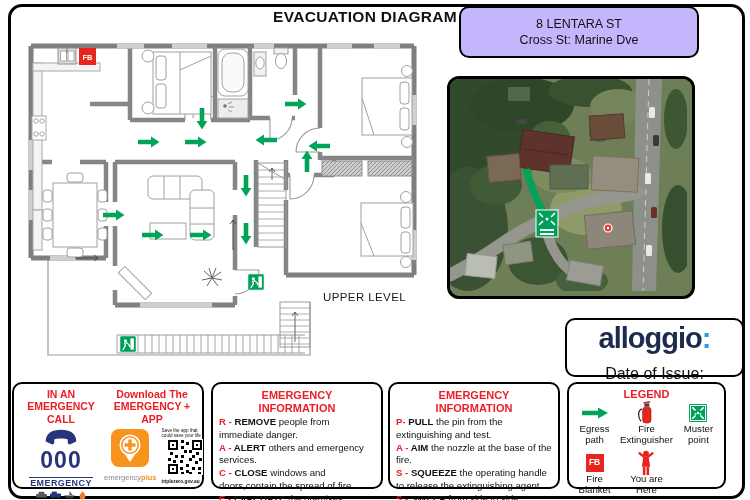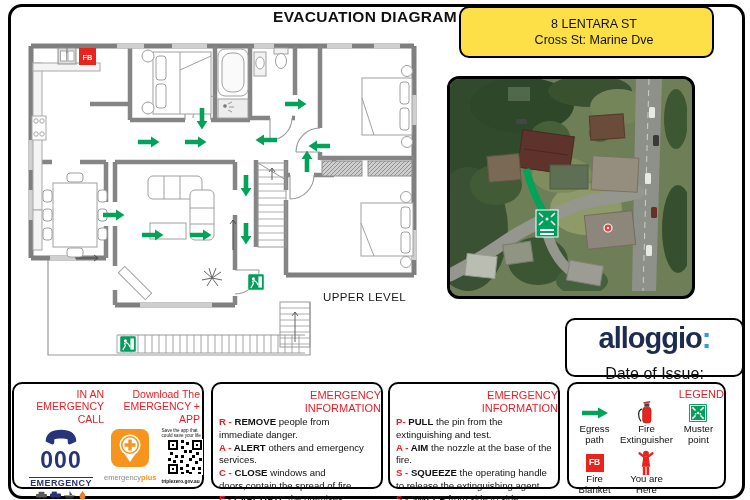--- a/index.html
+++ b/index.html
@@ -1,32 +1,32 @@
 <!DOCTYPE html>
 <html><head>
 <meta charset="utf-8">
 <style>
   html,body{margin:0;padding:0;background:#fff;}
   body{width:750px;height:500px;position:relative;font-family:"Liberation Sans",sans-serif;color:#111;overflow:hidden;}
   .frame{position:absolute;left:8px;top:4px;width:731px;height:489px;border:3px solid #000;border-radius:14px;background:#fff;}
   .page-title{position:absolute;left:230px;top:8px;width:270px;text-align:center;font-size:15.5px;font-weight:bold;letter-spacing:.3px;}
-  .address-box{position:absolute;left:459px;top:6px;width:236px;height:48px;border:2.5px solid #000;border-radius:10px;background:#fde047;display:flex;flex-direction:column;justify-content:center;text-align:center;font-size:12.5px;line-height:1.28;padding-left:15px;}
+  .address-box{position:absolute;left:459px;top:6px;width:236px;height:48px;border:2.5px solid #000;border-radius:10px;background:#c4b5fd;display:flex;flex-direction:column;justify-content:center;text-align:center;font-size:12.5px;line-height:1.28;}
   .map-box{position:absolute;left:447px;top:76px;width:242px;height:217px;border:3px solid #000;border-radius:12px;overflow:hidden;background:#6e7f57;}
   .logo-box{position:absolute;left:565px;top:318px;width:175px;height:55px;border:2.5px solid #000;border-radius:10px;background:#fff;text-align:center;}
   .brand-line{margin-top:4px;font-size:29px;font-weight:bold;letter-spacing:-1px;line-height:1;}
   .brand-name{color:#1c2b4e;text-align:right;}
   .brand-colon{color:#2d9fd6;}
   .date-line{font-size:16px;margin-top:12px;}
   .upper-level{position:absolute;left:323px;top:291px;font-size:11.5px;letter-spacing:.4px;color:#1a1a1a;}
   .panel{position:absolute;top:382px;height:107px;border:2.5px solid #000;border-radius:10px;background:#fff;box-sizing:border-box;}
   .p1{left:12px;width:192px;}
   .p2{left:211px;width:172px;}
   .p3{left:388px;width:172px;}
   .p4{left:567px;width:159px;}
-  .red-head{color:#ed1c24;font-weight:normal;font-size:11px;text-align:right;line-height:1.18;}
+  .red-head{color:#ed1c24;font-weight:bold;font-size:11px;text-align:center;line-height:1.18;}
   .info-body{font-size:9.6px;line-height:1.34;padding:1px 6px 0 6px;}
   .pfx{color:#ed1c24;font-weight:bold;}
   .kw{font-weight:bold;}
   .p1-grid{display:grid;grid-template-columns:86px 1fr;padding:4px 2px 0 4px;}
   .p1 .red-head{font-size:10.5px;}
   .phone-block{text-align:center;margin-top:2px;}
   .num000{font-size:23px;font-weight:bold;color:#27337a;line-height:1;letter-spacing:1px;}
   .emg-lbl{font-size:9px;font-weight:bold;color:#27337a;letter-spacing:.4px;border-top:1.5px solid #27337a;display:inline-block;padding:0 1px;}
   .mini-icons{display:flex;justify-content:center;gap:3px;margin-top:1px;}
   .app-block{display:flex;justify-content:space-between;gap:5px;margin-top:3px;}

